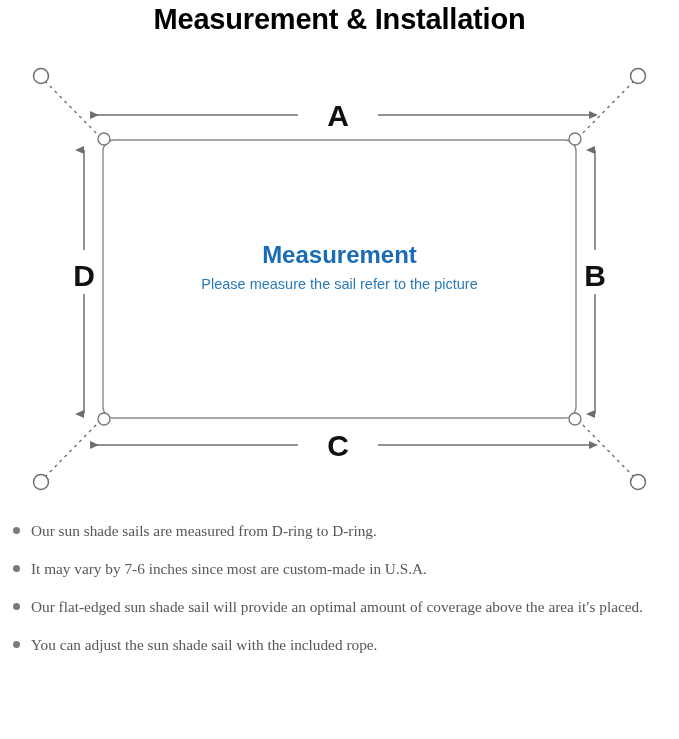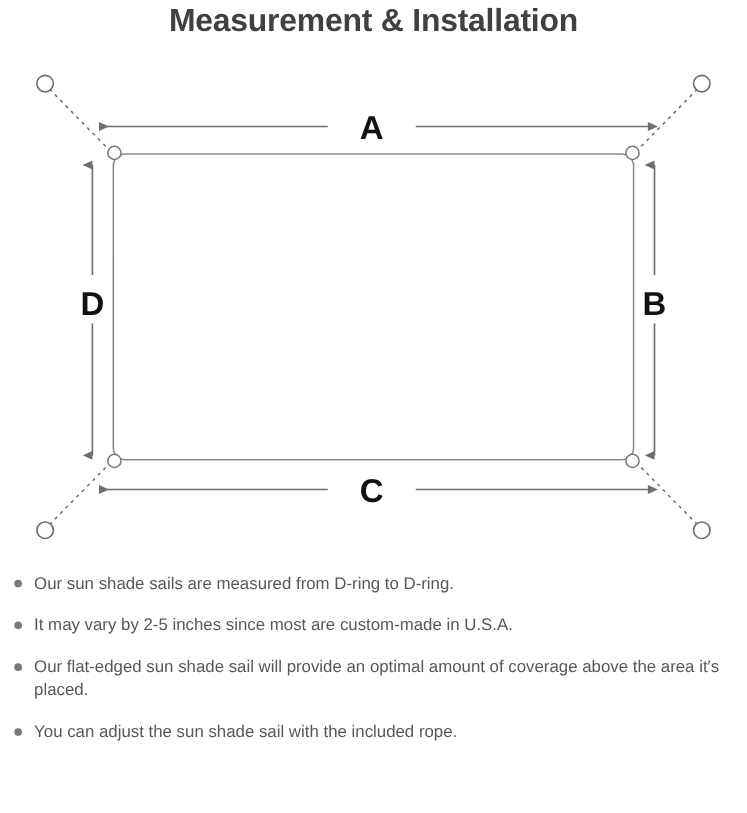--- a/index.html
+++ b/index.html
@@ -18,21 +18,21 @@
 
   
   #page-title {
     position: absolute;
     left: 0;
     top: 0;
     width: 679px;
     text-align: center;
     font-size: 29px;
     font-weight: bold;
-    color: #404040;
+    color: #000000;
     letter-spacing: -0.2px;
     line-height: 38px;
   }
 
   
   #diagram-wrap {
     position: absolute;
     left: 0;
     top: 46px;
     width: 679px;
@@ -74,20 +74,21 @@
     margin: 0;
     list-style: none;
   }
   .note-item {
     position: relative;
     padding-left: 31px;
     margin-bottom: 17px;
     font-size: 15.3px;
     line-height: 21px;
     color: #575757;
+    font-family: Liberation Serif, serif;
   }
   .note-bullet {
     position: absolute;
     left: 13px;
     top: 7px;
     width: 7px;
     height: 7px;
     border-radius: 50%;
     background: #7a7a7a;
   }
@@ -164,31 +165,35 @@
     <text x="84" y="240" text-anchor="middle" font-family="Liberation Sans, sans-serif" font-size="30" font-weight="bold" fill="#111111">D</text>
 
     <g stroke="#6e6e6e" stroke-width="1.5">
       <line x1="595" y1="204" x2="595" y2="104" marker-end="url(#arrU)"></line>
       <line x1="595" y1="248" x2="595" y2="368" marker-end="url(#arrD)"></line>
     </g>
     <text x="595" y="240" text-anchor="middle" font-family="Liberation Sans, sans-serif" font-size="30" font-weight="bold" fill="#111111">B</text>
 
   </svg>
 
+  <div id="sail-label-block">
+    <div id="sail-label-title">Measurement</div>
+    <div id="sail-label-sub">Please measure the sail refer to the picture</div>
+  </div>
 
 </div>
 
 <ul id="notes-list">
   <li class="note-item">
     <span class="note-bullet"></span>
     <span class="note-text">Our sun shade sails are measured from D-ring to D-ring.</span>
   </li>
   <li class="note-item">
     <span class="note-bullet"></span>
-    <span class="note-text">It may vary by 2-5 inches since most are custom-made in U.S.A.</span>
+    <span class="note-text">It may vary by 7-6 inches since most are custom-made in U.S.A.</span>
   </li>
   <li class="note-item">
     <span class="note-bullet"></span>
     <span class="note-text">Our flat-edged sun shade sail will provide an optimal amount of coverage above the area it′s placed.</span>
   </li>
   <li class="note-item">
     <span class="note-bullet"></span>
     <span class="note-text">You can adjust the sun shade sail with the included rope.</span>
   </li>
 </ul>

